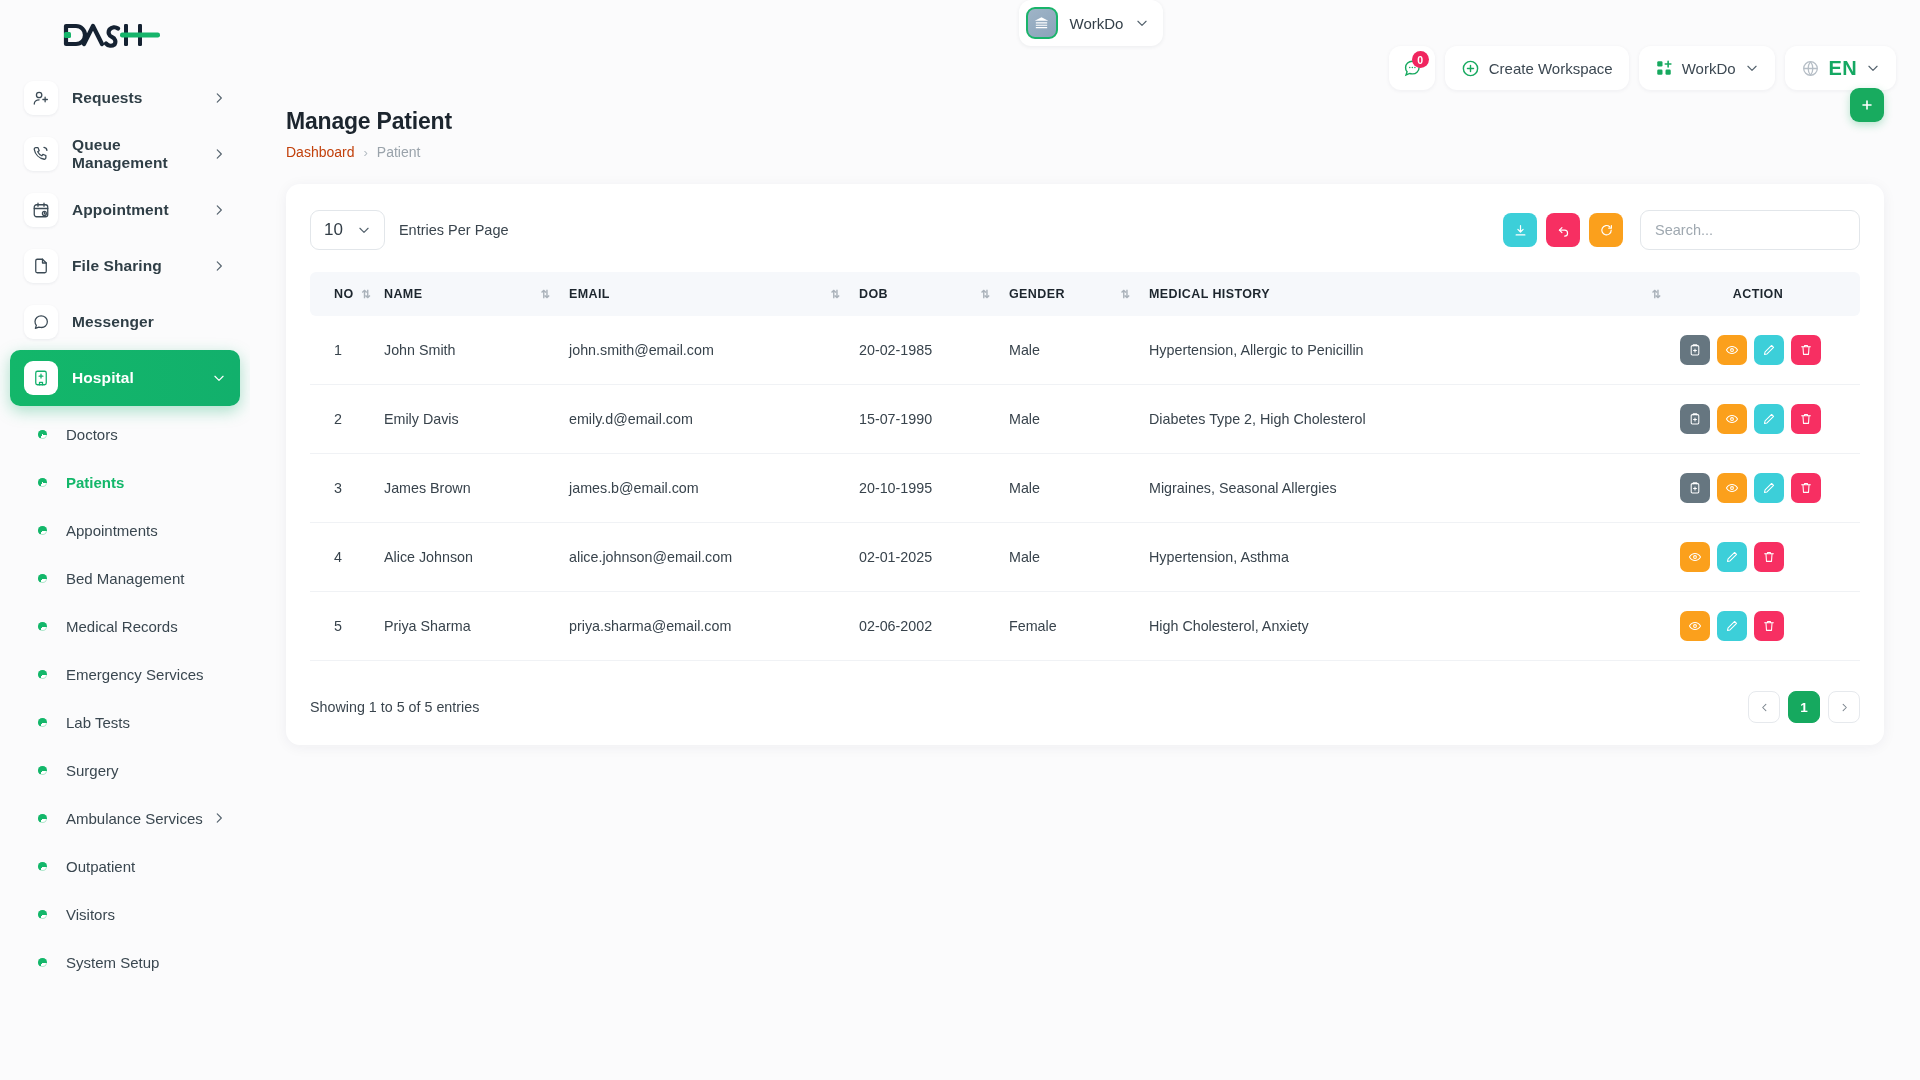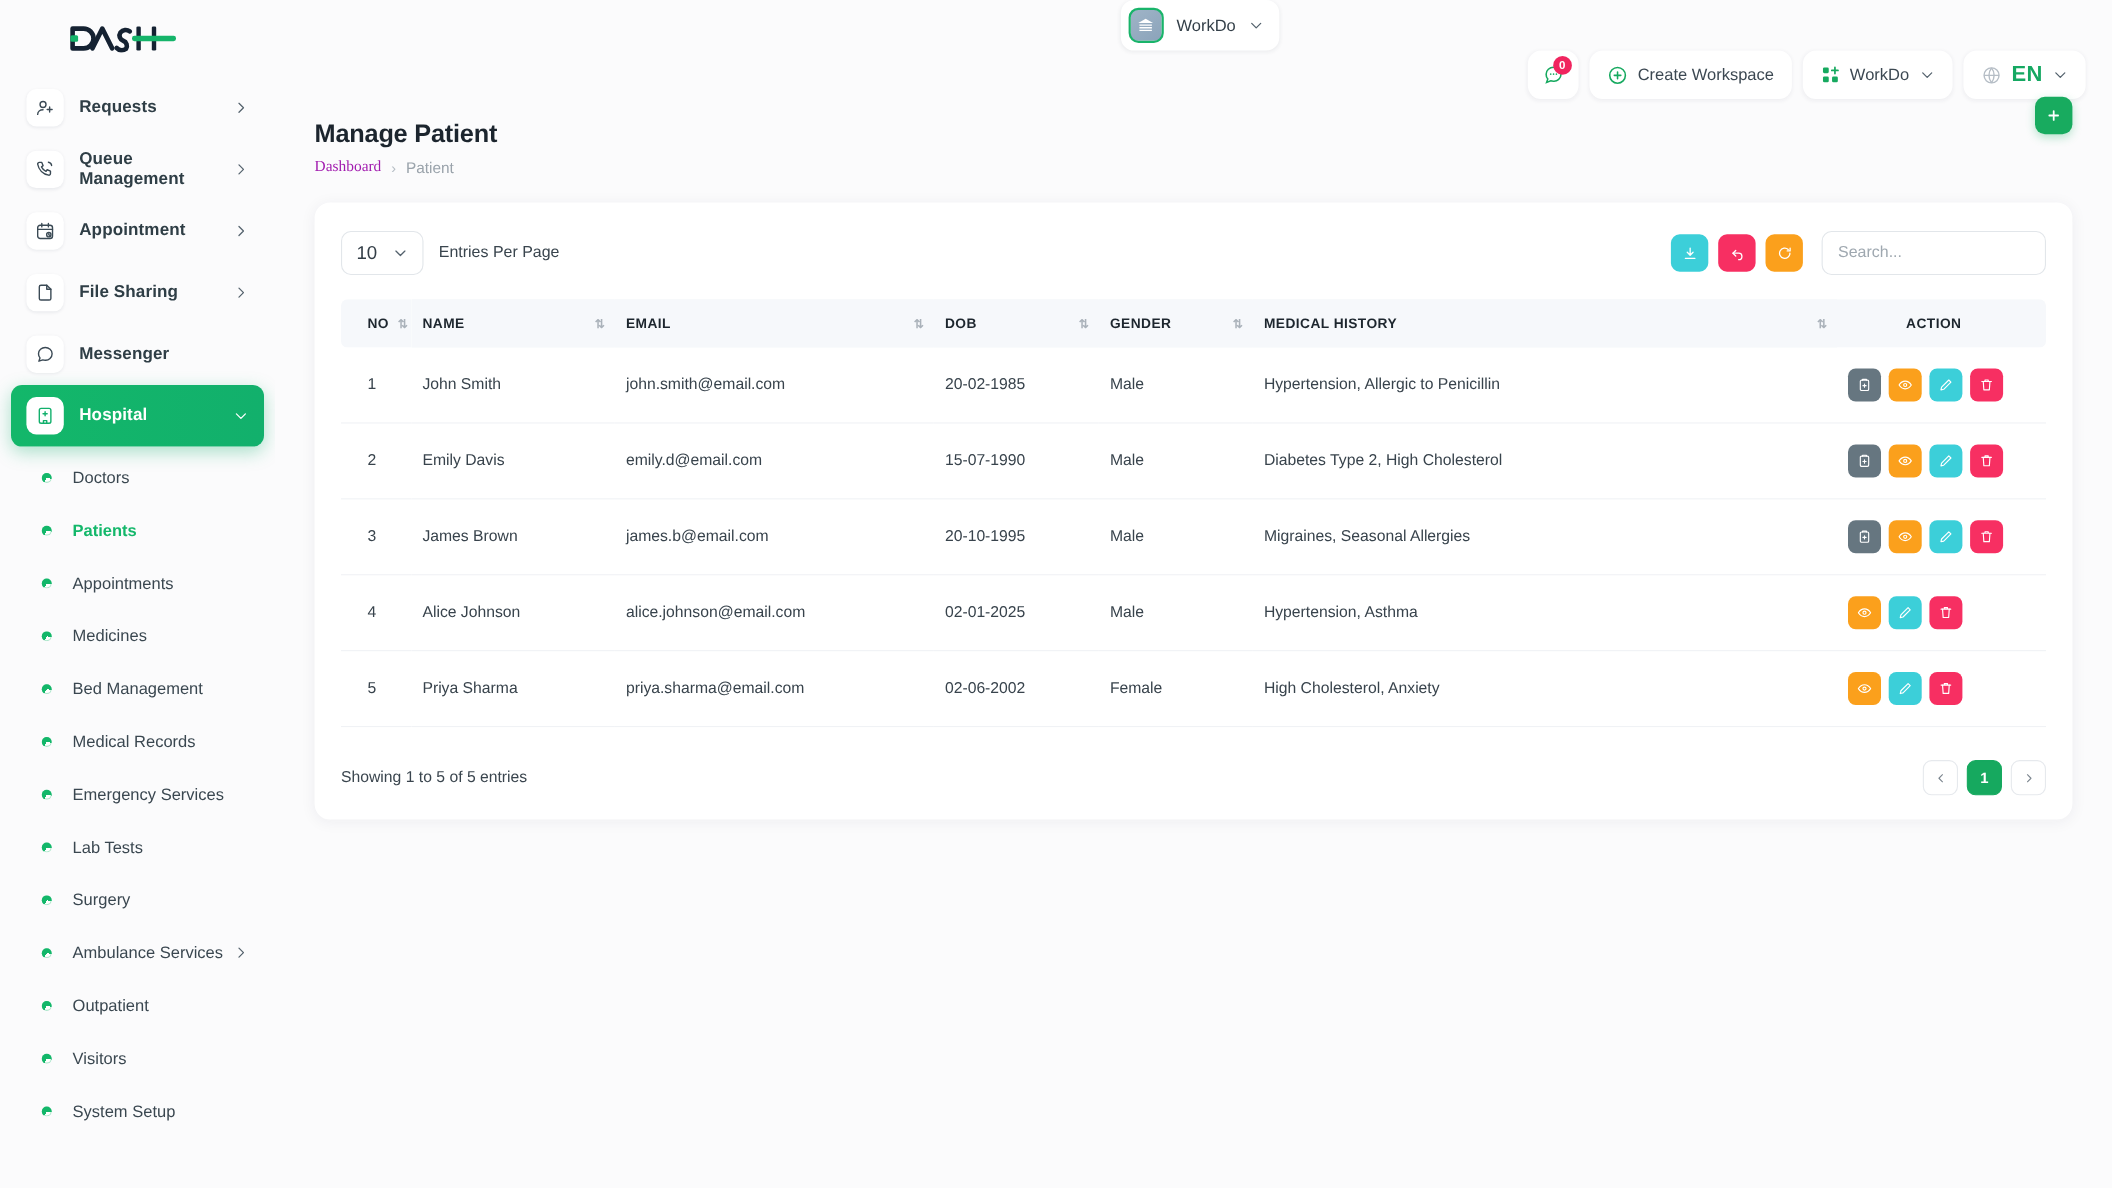--- a/index.html
+++ b/index.html
@@ -100,21 +100,21 @@
     background: #f0255f; color: #fff; font-size: 10.5px; font-weight: 700;
     display: flex; align-items: center; justify-content: center; padding: 0 4px;
   }
   .tb-btn svg { flex: 0 0 auto; }
   .lang-code { color: #15a862; font-weight: 700; font-size: 20px; letter-spacing: .3px; }
 
   
   .page-head { display: flex; align-items: flex-start; padding: 18px 36px 0 36px; }
   .page-title { font-size: 23px; font-weight: 700; color: #1c252e; letter-spacing: -.2px; margin-top: 20px; }
   .crumbs { margin-top: 9px; display: flex; align-items: center; gap: 9px; font-size: 14px; }
-  .crumb-link { color: #a21caf; cursor: pointer; font-family: Liberation Serif, serif; }
+  .crumb-link { color: #c2410c; cursor: pointer; }
   .crumb-sep { color: #b5bdc4; font-size: 13px; }
   .crumb-cur { color: #9aa3ab; }
   .add-btn {
     margin-left: auto; width: 34px; height: 34px; border-radius: 9px;
     background: #18ab5f; display: flex; align-items: center; justify-content: center;
     cursor: pointer; box-shadow: 0 3px 9px rgba(24,171,95,.3);
   }
   .add-btn svg { width: 16px; height: 16px; stroke: #fff; stroke-width: 2.4; stroke-linecap: round; }
 
   
@@ -131,21 +131,21 @@
   }
   .entries-label { font-size: 14.5px; color: #3a454e; }
   .toolbar-right { margin-left: auto; display: flex; align-items: center; gap: 9px; }
   .sq-btn {
     width: 34px; height: 34px; border-radius: 8px;
     display: flex; align-items: center; justify-content: center; cursor: pointer;
   }
   .sq-btn svg { width: 15px; height: 15px; stroke: #fff; fill: none;
                 stroke-width: 1.9; stroke-linecap: round; stroke-linejoin: round; }
   .search-box {
-    width: 204px; height: 40px; border: 1px solid #e2e6ea; border-radius: 9px;
+    width: 220px; height: 40px; border: 1px solid #e2e6ea; border-radius: 9px;
     padding: 0 14px; font-size: 14.5px; color: #34404a; outline: none;
     font-family: "Liberation Sans", sans-serif; background: #fff; margin-left: 8px;
   }
   .search-box::placeholder { color: #9fa8b0; }
 
   
   table { width: 100%; border-collapse: collapse; margin-top: 22px; table-layout: fixed; }
   thead tr { background: #f6f8fb; }
   th {
     text-align: center; font-size: 12.5px; font-weight: 700; color: #1d262e;
@@ -287,24 +287,20 @@
           <span class="dot"></span>
           <span class="sub-label">Doctors</span>
         </div>
         <div class="sub-item current">
           <span class="dot"></span>
           <span class="sub-label">Patients</span>
         </div>
         <div class="sub-item">
           <span class="dot"></span>
           <span class="sub-label">Appointments</span>
-        </div>
-        <div class="sub-item">
-          <span class="dot"></span>
-          <span class="sub-label">Medicines</span>
         </div>
         <div class="sub-item">
           <span class="dot"></span>
           <span class="sub-label">Bed Management</span>
         </div>
         <div class="sub-item">
           <span class="dot"></span>
           <span class="sub-label">Medical Records</span>
         </div>
         <div class="sub-item">

